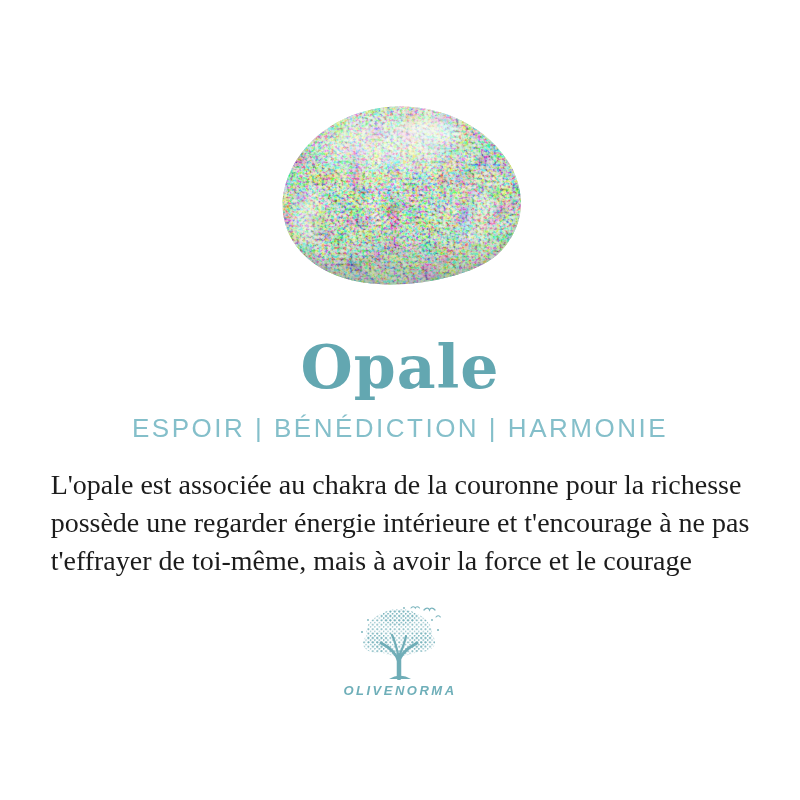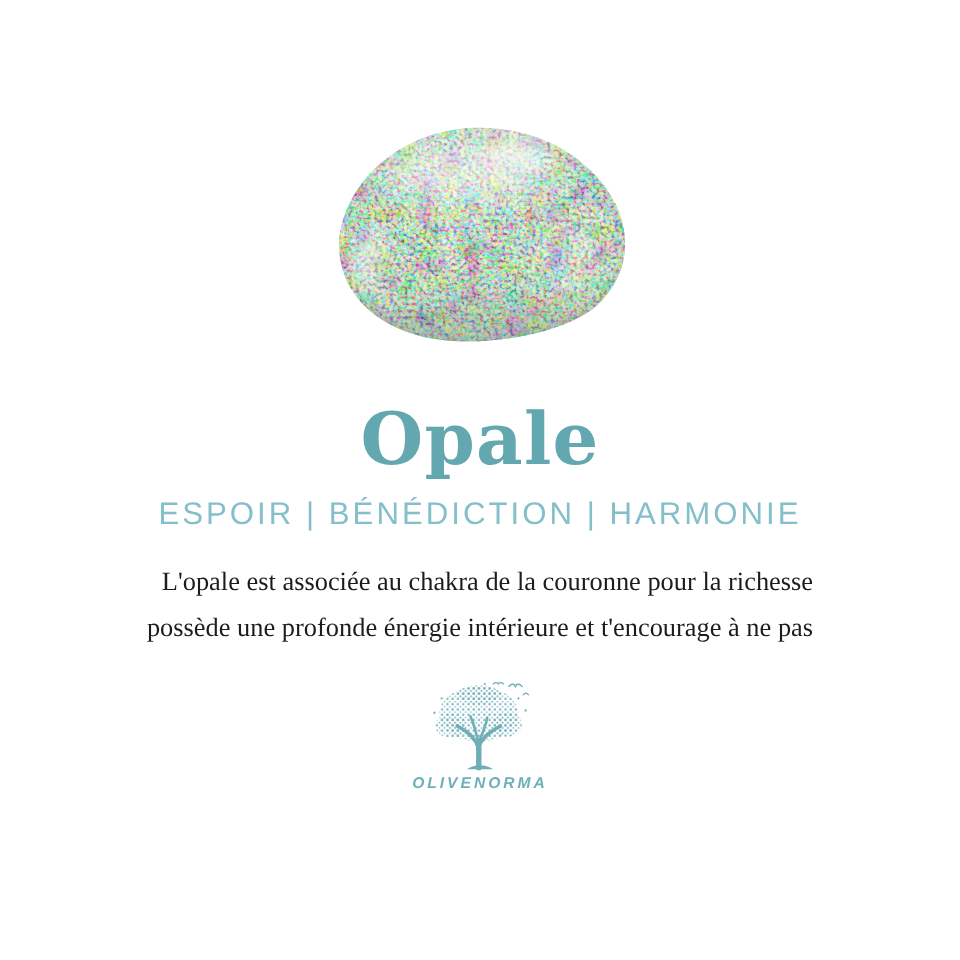--- a/index.html
+++ b/index.html
@@ -35,23 +35,23 @@
     font-weight: 400;
     font-size: 26px;
     letter-spacing: 2.5px;
     color: #84bfca;
     text-align: right;
     white-space: nowrap;
   }
   .desc {
     margin-top: 22px;
     font-family: "Liberation Serif", serif;
-    font-size: 22px;
+    font-size: 28px;
     color: #1c1c1c;
-    text-align: right;
+    text-align: left;
   }
   .desc-line {
     white-space: nowrap;
     line-height: 38px;
   }
   .logo {
     margin-top: 26px;
     display: flex; flex-direction: column; align-items: center; font-style: italic;
   }
   .brand-name {
@@ -114,21 +114,22 @@
       </g>
     </svg>
   </figure>
 
   <h1 class="title">Opale</h1>
 
   <div class="keywords">ESPOIR | BÉNÉDICTION | HARMONIE</div>
 
   <div class="desc">
     <div class="desc-line">L'opale est associée au chakra de la couronne pour la richesse</div>
-    <div class="desc-line">possède une profonde énergie intérieure et t'encourage à ne pas</div>
+    <div class="desc-line">possède une regarder énergie intérieure et t'encourage à ne pas</div>
+    <div class="desc-line">t'effrayer de toi-même, mais à avoir la force et le courage</div>
   </div>
 
   <div class="logo">
     <svg width="92" height="74" viewBox="0 0 92 74" aria-hidden="true">
       <defs>
         <pattern id="leafDots" width="4.4" height="4.4" patternUnits="userSpaceOnUse">
           <circle cx="1.2" cy="1.2" r="1" fill="#7ab4bd"></circle>
           <circle cx="3.3" cy="3.4" r="0.7" fill="#7ab4bd"></circle>
         </pattern>
       </defs>

